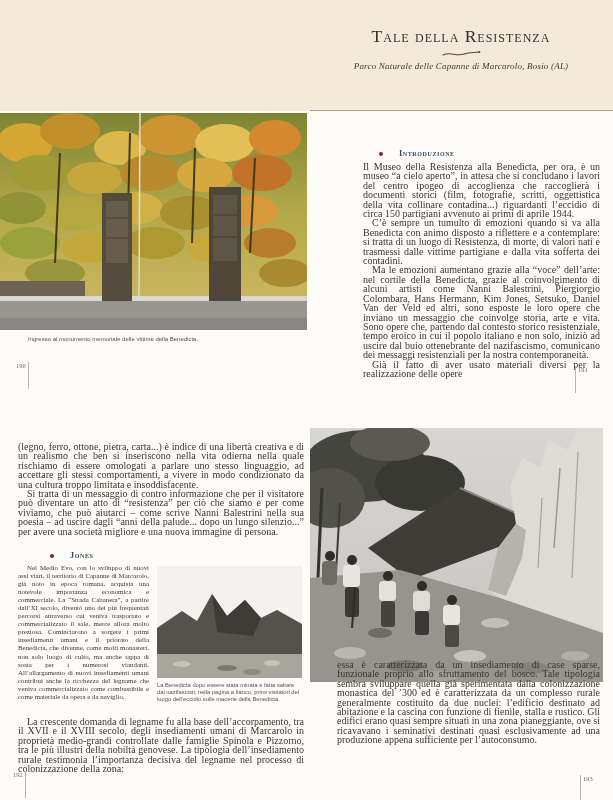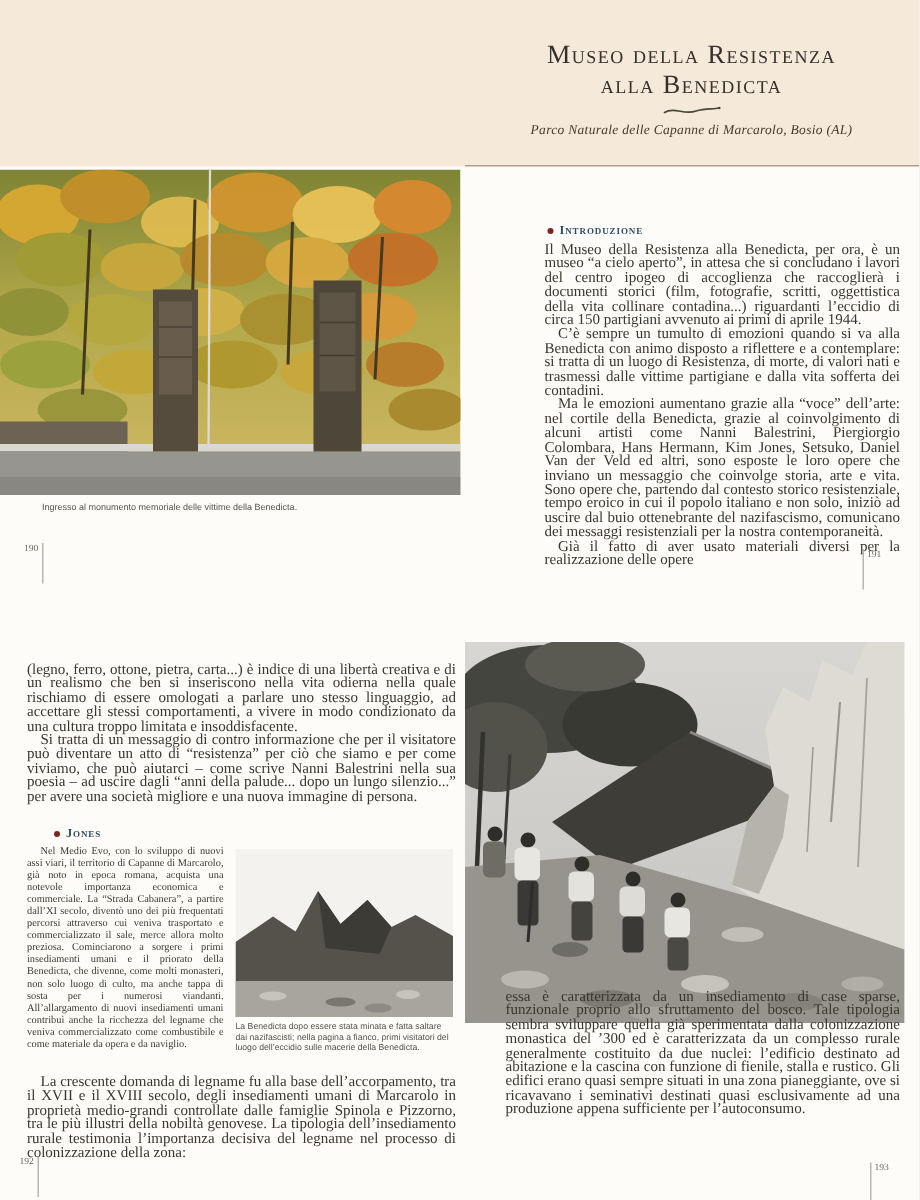--- a/index.html
+++ b/index.html
@@ -24,43 +24,42 @@
   .col191{left:363px; top:149px; width:237px;}
   .paraA {left:18px;  top:442px; width:286px;}
   .colSt {left:18px;  top:564px; width:131px;}
   .paraC {left:18px;  top:717px; width:286px;}
   .paraD {left:337px; top:660px; width:263px;}
 
   .body-t{font-size:10px; line-height:9.4px; margin:0; text-align:justify;}
   .col-t{font-size:6.9px; line-height:8.05px; margin:0; text-align:justify;}
   .ind{text-indent:9px;}
 
-  .sec-head{display:flex; align-items:center; gap:4px; margin:0 0 4px 2px;}
+  .sec-head{display:flex; align-items:center; gap:16px; margin:0 0 4px 16px;}
   .sec-head.within{position:absolute; left:34px; top:551px;}
   .bullet{width:4px; height:4px; border-radius:50%; background:#7d2420; flex:0 0 auto;}
   .sec-label{font-variant:small-caps; font-size:8.2px; letter-spacing:0.6px; color:#2e4d63; font-weight:bold;}
 
   .pgmark{position:absolute; display:flex; align-items:flex-start; gap:2px;}
   .pgnum{font-size:6.4px; line-height:7px; color:#6b6964;}
   .pgline{width:1px; height:27px; background:#b8b6b0;}
   .m190{left:16px;  top:362px;}
   .m191{left:575px; top:366px;}
   .m192{left:13px;  top:771px;}
   .m193{left:580px; top:775px;}
 </style>
 </head>
 <body>
 
 <div class="sheet">
 
   <div class="band"></div>
 
   <div class="title-block">
-    <div class="title-line">Museo della Resistenza</div>
-    <div class="title-line">alla Benedicta</div>
+    <div class="title-line">Tale della Resistenza</div>
     <svg class="flourish" viewBox="0 0 42 10">
       <path d="M3,6 C10,2 16,8 24,5 C30,3 36,4 39,3" fill="none" stroke="#4a453c" stroke-width="1.1" stroke-linecap="round"></path>
       <circle cx="39.5" cy="3" r="0.9" fill="#4a453c"></circle>
     </svg>
     <div class="subtitle">Parco Naturale delle Capanne di Marcarolo, Bosio (AL)</div>
   </div>
   <div class="header-rule"></div>
 
   <svg class="photo" style="left:0; top:113px;" width="307" height="217" viewBox="0 0 307 217">
     <defs>

